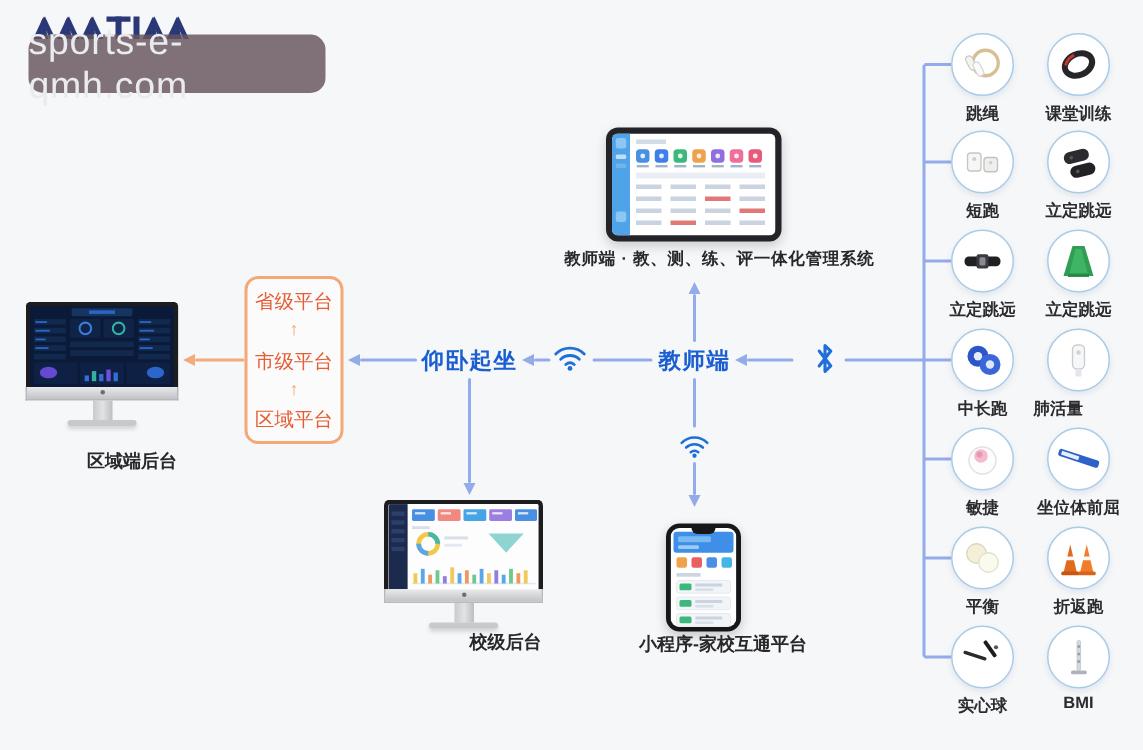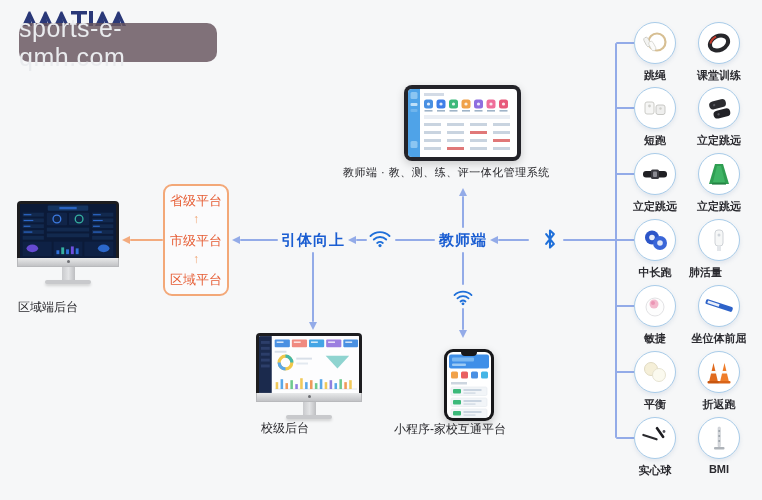--- a/index.html
+++ b/index.html
@@ -16,21 +16,21 @@
   .hline{position:absolute;height:2px;background:#93abe8;border-radius:1px;}
   .vline{position:absolute;width:2px;background:#93abe8;border-radius:1px;}
   .a-left{position:absolute;width:0;height:0;border-top:4.5px solid transparent;border-bottom:4.5px solid transparent;border-right:8px solid #93abe8;}
   .a-up{position:absolute;width:0;height:0;border-left:4.5px solid transparent;border-right:4.5px solid transparent;border-bottom:8px solid #93abe8;}
   .a-down{position:absolute;width:0;height:0;border-left:4.5px solid transparent;border-right:4.5px solid transparent;border-top:8px solid #93abe8;}
   .orange.hline{background:#f3ab7e;}
   .a-left.orange{border-right-color:#f3ab7e;}
 
   
   .blue-label{position:absolute;color:#1b5ed2;font-weight:bold;font-size:15px;text-align:center;letter-spacing:1px;}
-  .cap{position:absolute;color:#28282c;font-weight:normal;text-align:left;}
+  .cap{position:absolute;color:#28282c;font-weight:bold;text-align:right;}
   .cap.s12{font-size:12px;}
   .cap.s11{font-size:11px;letter-spacing:.5px;}
   .cap.s10{font-size:10.5px;}
 
   
   .gov-box{position:absolute;left:163px;top:184px;width:66px;height:112px;border:2px solid #f3a878;border-radius:9px;
     background:rgba(255,255,255,.55);display:flex;flex-direction:column;justify-content:space-between;align-items:center;padding:8px 0;box-sizing:border-box;}
   .gov-item{color:#e65c33;font-weight:normal;font-size:13px;line-height:1;}
   .gov-arrow{color:#f0a26e;font-size:12px;line-height:.8;font-weight:bold;}
 
@@ -145,21 +145,21 @@
     <div class="gov-item">省级平台</div>
     <div class="gov-arrow">↑</div>
     <div class="gov-item">市级平台</div>
     <div class="gov-arrow">↑</div>
     <div class="gov-item">区域平台</div>
   </div>
 
   <div class="a-left" style="left:232px;top:235.5px;"></div>
   <div class="hline" style="left:240px;top:239px;width:38px;"></div>
 
-  <div class="blue-label" style="left:278px;top:231px;width:70px;">引体向上</div>
+  <div class="blue-label" style="left:278px;top:231px;width:70px;">仰卧起坐</div>
 
   <div class="a-left" style="left:348px;top:235.5px;"></div>
   <div class="hline" style="left:356px;top:239px;width:11px;"></div>
 
   <svg style="position:absolute;left:368px;top:228px;" width="24" height="20" viewBox="0 0 24 20">
     <g fill="none" stroke="#1e6fd9" stroke-width="1.9" stroke-linecap="round">
       <path d="M2.5 8 A13.5 13.5 0 0 1 21.5 8"></path>
       <path d="M5.8 11.5 A9 9 0 0 1 18.2 11.5"></path>
       <path d="M9.2 15 A4.5 4.5 0 0 1 14.8 15"></path>
     </g>

